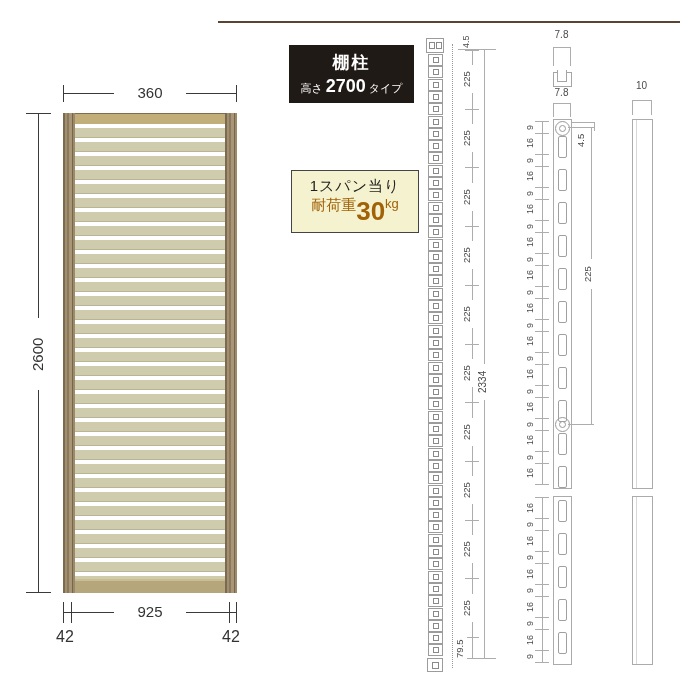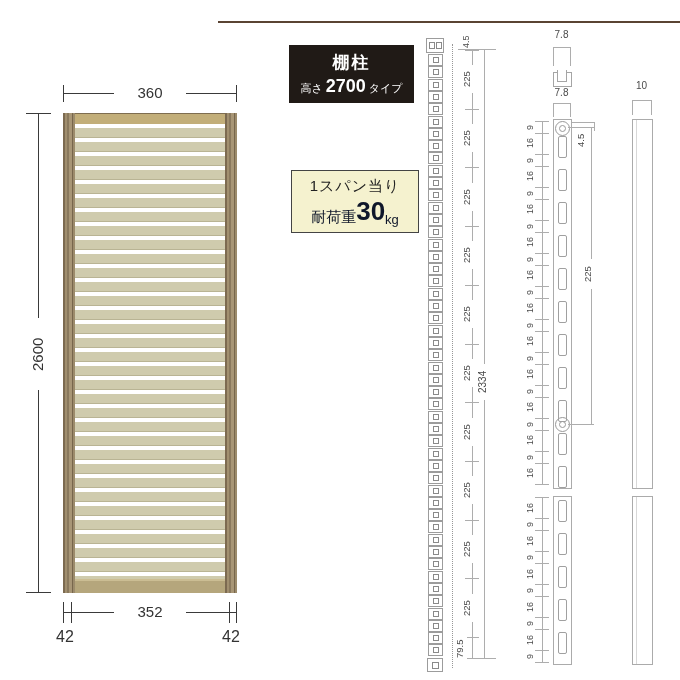--- a/index.html
+++ b/index.html
@@ -27,21 +27,21 @@
   
   #spec-box{left:289px;top:45px;width:125px;height:58px;background:var(--spec-box-bg);color:#fff;
             display:flex;flex-direction:column;align-items:center;justify-content:center;gap:2px;}
   #spec-name{font-size:17px;font-weight:bold;letter-spacing:2px;}
   #spec-height{font-size:11px;}
   #spec-height b{font-size:18px;}
   #crosspieces{left:289px;top:104px;width:125px;text-align:center;font-size:20px;font-weight:bold;color:#111;letter-spacing:1px;}
   #load-box{left:291px;top:170px;width:128px;height:63px;background:var(--load-box-bg);border:1px solid #444;
             box-sizing:border-box;display:flex;flex-direction:column;align-items:center;justify-content:center;}
   #load-line1{font-size:15px;color:#222;letter-spacing:1px;}
-  #load-line2{font-size:15px;color:#0f172a;display:flex;align-items:flex-end;}
+  #load-line2{font-size:15px;color:#a16207;display:flex;align-items:flex-start;}
   #load-line2 b{font-size:26px;font-weight:bold;}
   #load-line2 span.unit{font-size:13px;}
   .whitebg{background:#fff;}
 </style>
 </head>
 <body>
 
 <div id="page">
 
   <div class="abs" id="header-rule"></div>
@@ -62,21 +62,21 @@
     <div id="rail-top"></div>
     <div id="slats"></div>
     <div id="rail-bottom"></div>
   </div>
 
   <div class="abs dline" style="left:63px;top:612px;width:174px;height:1px;"></div>
   <div class="abs dline" style="left:63px;top:602px;width:1px;height:21px;"></div>
   <div class="abs dline" style="left:71px;top:602px;width:1px;height:21px;"></div>
   <div class="abs dline" style="left:229px;top:602px;width:1px;height:21px;"></div>
   <div class="abs dline" style="left:236px;top:602px;width:1px;height:21px;"></div>
-  <div class="abs dimtxt" style="left:114px;top:603px;width:72px;">352</div>
+  <div class="abs dimtxt" style="left:114px;top:603px;width:72px;">925</div>
   <div class="abs dimtxt" style="left:48px;top:628px;width:34px;font-size:16px;background:none;">42</div>
   <div class="abs dimtxt" style="left:214px;top:628px;width:34px;font-size:16px;background:none;">42</div>
 
   <div class="abs" id="spec-box">
     <div id="spec-name">棚柱</div>
     <div id="spec-height"><span>高さ</span> <b>2700</b> <span>タイプ</span></div>
   </div>
   <div class="abs" id="load-box">
     <div id="load-line1">1スパン当り</div>
     <div id="load-line2">

